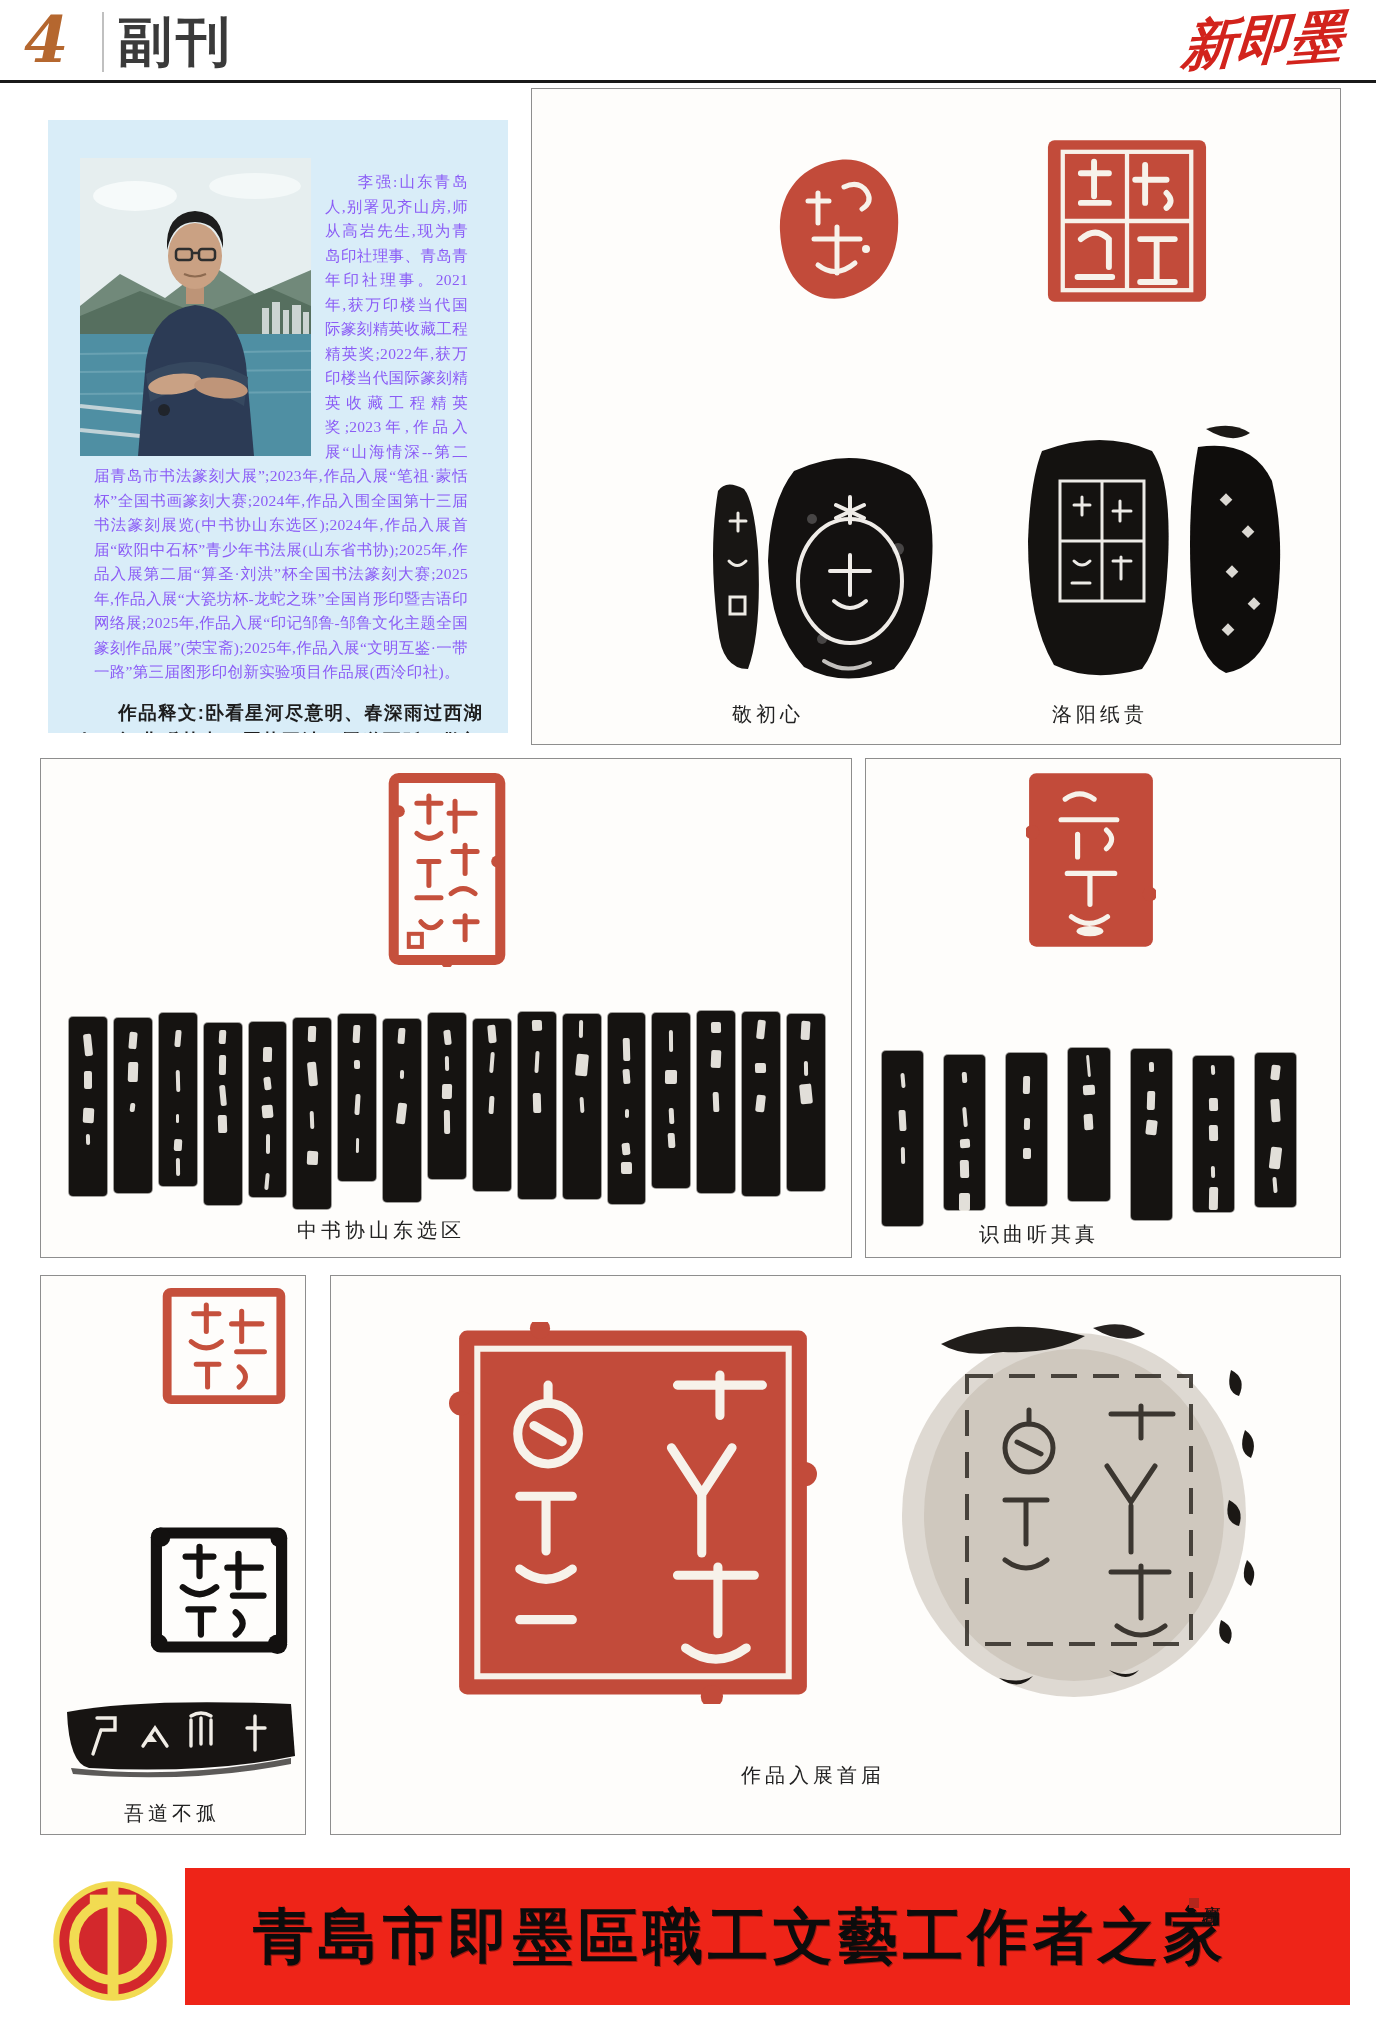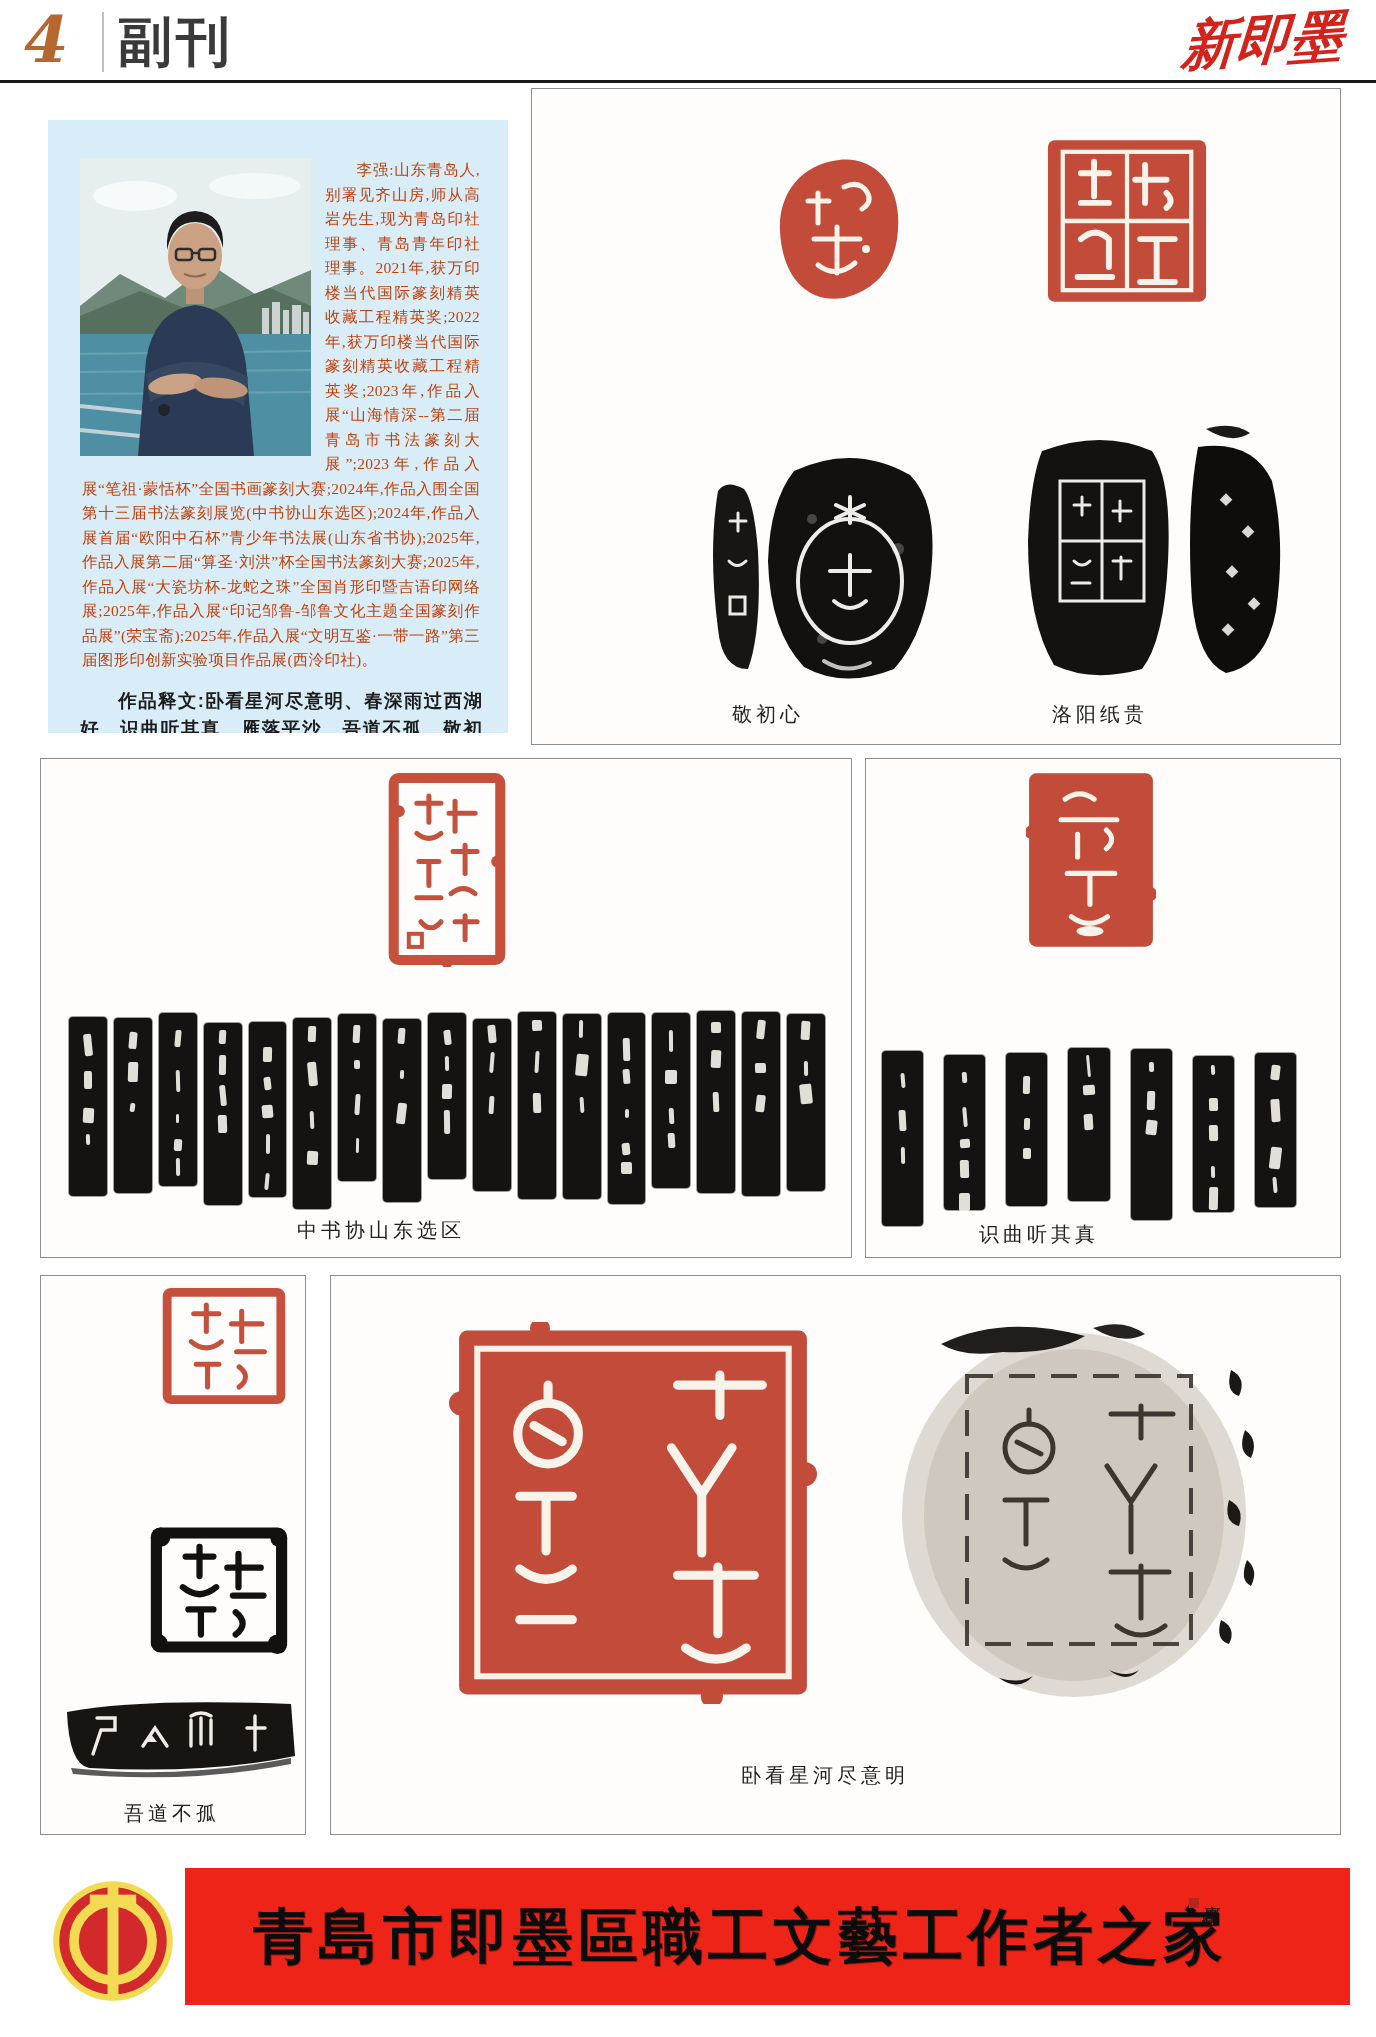--- a/index.html
+++ b/index.html
@@ -20,21 +20,21 @@
             font-size:54px;color:#d2231c;transform:rotate(-4deg) skewX(-8deg);
             text-align:center;line-height:76px;}
   .hdr-rule{position:absolute;left:0;top:80px;width:1376px;height:3px;background:#191919;}
 
   
   .bio{position:absolute;left:48px;top:120px;width:460px;height:613px;background:#d9edf8;
        overflow:hidden;}
   .bio-inner{padding:36px 26px 0 32px;}
   .bio-photo{float:left;width:231px;height:298px;margin:2px 14px 6px 0;display:block;}
   .bio-text{font-family:"Liberation Serif",serif;font-size:15.5px;line-height:24.5px;
-            letter-spacing:.3px;color:#c2410c;text-align:justify;margin:2px;}
+            letter-spacing:.3px;color:#8b5cf6;text-align:justify;margin:14px;}
   .bio-text .indent{display:inline-block;width:2em;}
   .bio-shiwen{clear:none;font-family:"Liberation Sans",sans-serif;font-weight:bold;
               font-size:18.5px;line-height:28px;color:#1d1d1d;margin:14px 0 0 0;
               text-align:justify;}
   .bio-shiwen .indent{display:inline-block;width:2em;}
 
   
   .panel{position:absolute;background:#fefdfb;border:1px solid #8e8e8e;box-sizing:border-box;}
   .caption{position:absolute;font-family:"Liberation Serif",serif;font-size:20px;
            color:#222;letter-spacing:4px;}
@@ -463,21 +463,21 @@
         <path d="M150 114 v-14 M138 132 l24 12"></path>
         <path d="M126 190 h42 M147 190 v44"></path>
         <path d="M126 250 q21 16 42 0"></path>
         <path d="M232 104 h62 M262 96 v32"></path>
         <path d="M228 156 l24 36 l24 -36"></path>
         <path d="M252 196 v46"></path>
         <path d="M232 262 h58 M262 256 v52"></path>
         <path d="M238 316 q24 18 48 0"></path>
       </g>
     </svg>
-    <div class="caption" style="left:410px;top:486px;width:300px;">卧看星河尽意明</div>
+    <div class="caption" style="left:410px;top:486px;width:300px;">作品入展首届</div>
   </div>
 
   <svg class="union-logo" viewBox="-50 -50 100 100">
     <circle r="49" fill="#f2db52"></circle>
     <circle r="44" fill="#d3282c"></circle>
     <circle r="32" fill="none" stroke="#f2db52" stroke-width="8"></circle>
     <rect x="-4.5" y="-46" width="9" height="92" fill="#f2db52"></rect>
     <rect x="-19" y="-38" width="38" height="8" fill="#f2db52"></rect>
   </svg>
   <div class="footer-banner">

